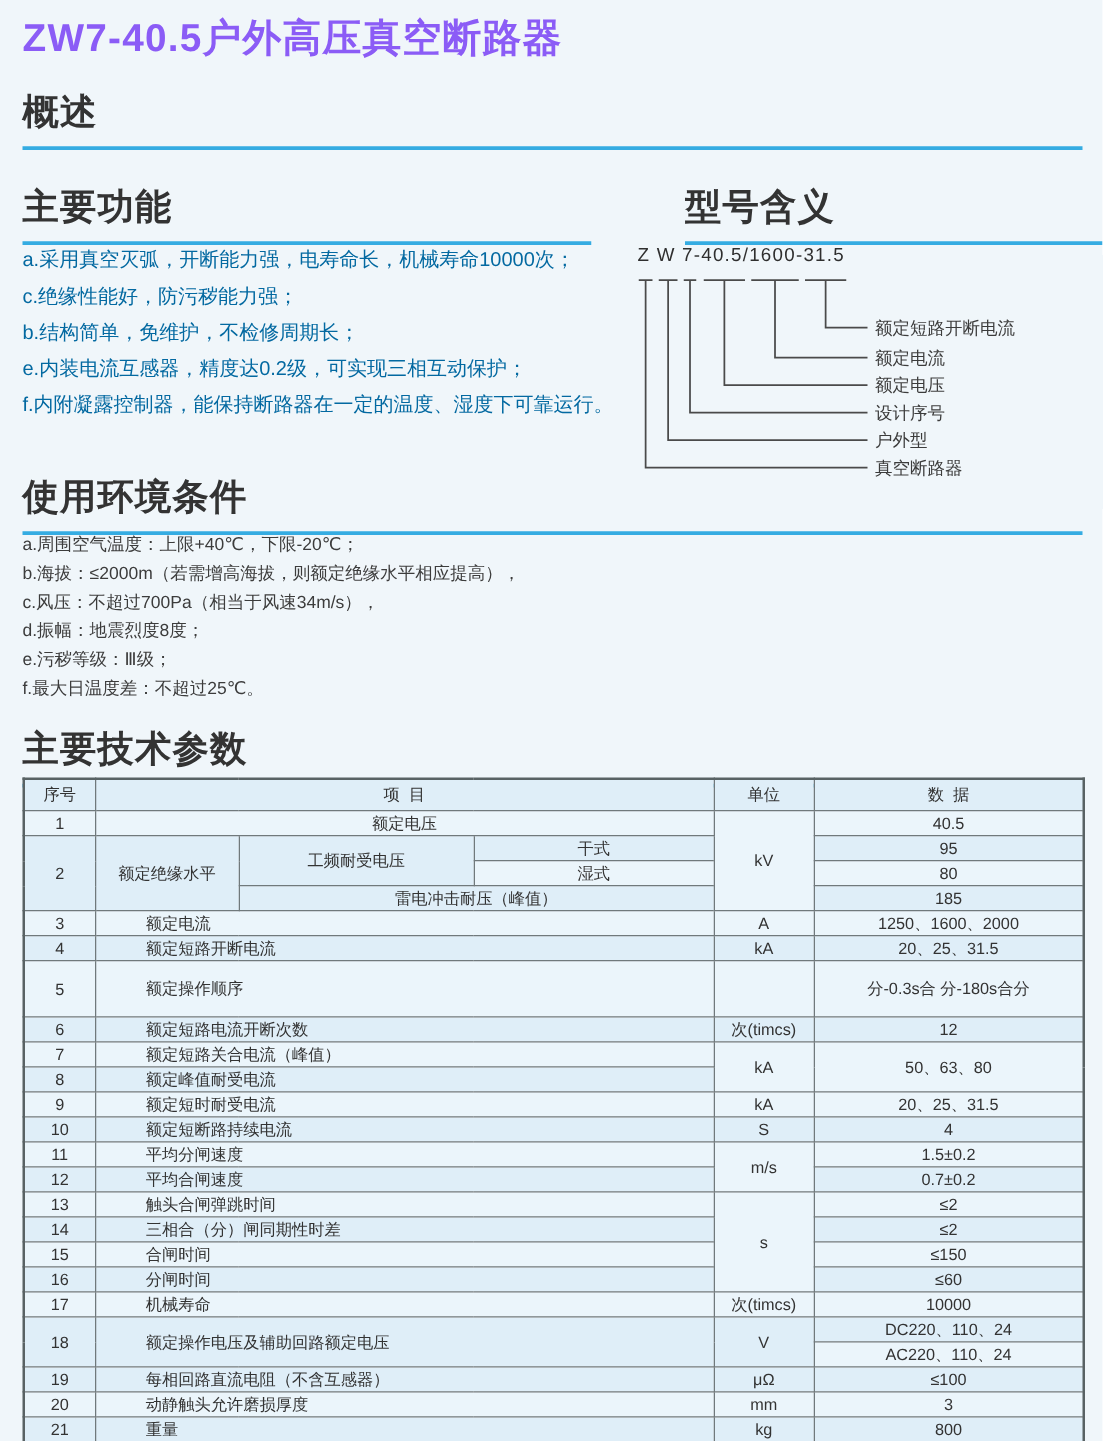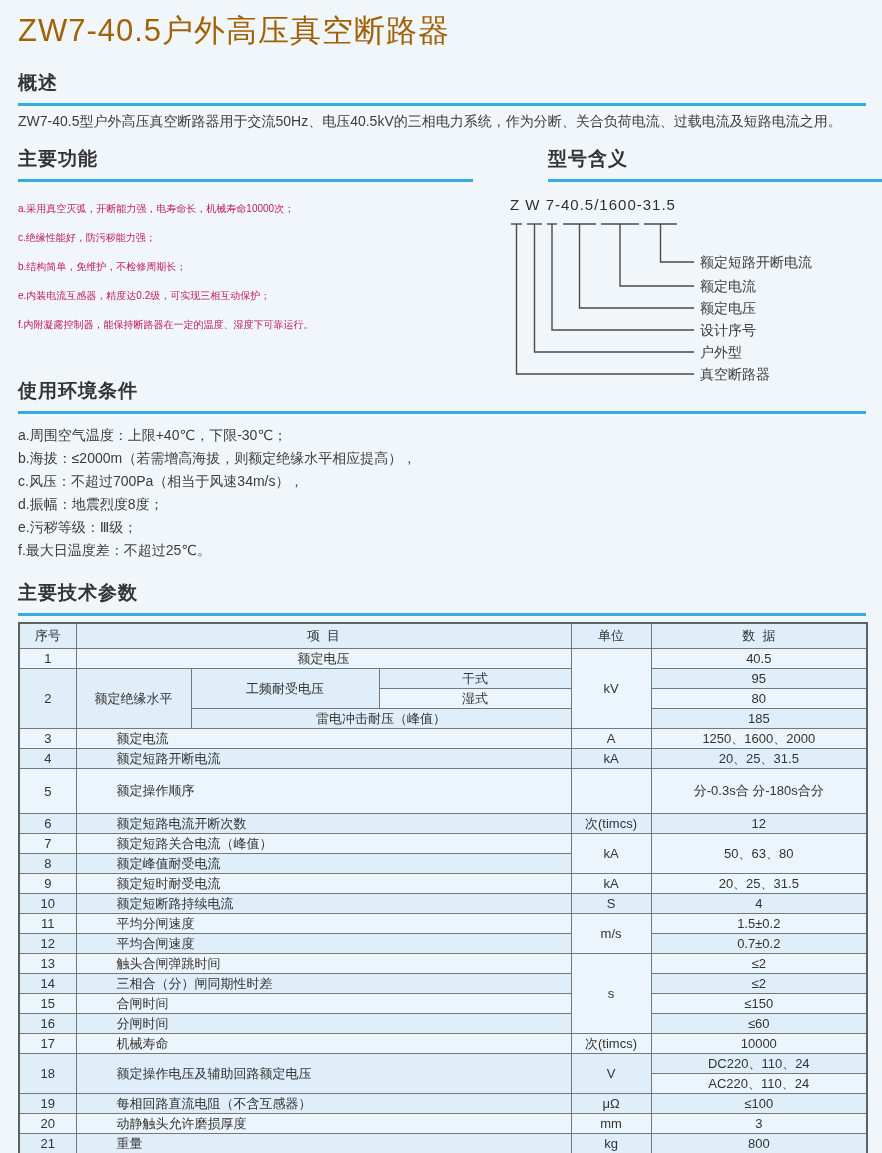--- a/index.html
+++ b/index.html
@@ -4,29 +4,29 @@
 <style>
   html,body { margin:0; padding:0; background:#fff; }
   .page {
     position:relative; width:882px; height:1153px;
     background:#f0f6fa;
     font-family:"Liberation Sans","DejaVu Sans",sans-serif;
     color:#373737; overflow:hidden;
   }
   .title {
     position:absolute; left:18px; top:10px;
-    font-size:31px; font-weight:normal; color:#a16207; letter-spacing:1px;
+    font-size:31px; font-weight:bold; color:#8b5cf6; letter-spacing:1px;
   }
   .sec { position:absolute; border-bottom:3px solid #35ace2; }
   .sec h2 {
-    margin:0; font-size:19px; font-weight:bold; color:#333;
+    margin:0; font-size:29px; font-weight:bold; color:#333;
     padding-bottom:7px; letter-spacing:1px;
   }
   .overview-text { position:absolute; left:18px; top:113px; font-size:14px; color:#3c3c3c; }
-  .flist { position:absolute; left:18px; top:194px; font-size:10px; line-height:29px; color:#be185d; }
+  .flist { position:absolute; left:18px; top:194px; font-size:16px; line-height:29px; color:#0369a1; }
   .elist { position:absolute; left:18px; top:424px; font-size:14px; line-height:23px; color:#3c3c3c; }
 
   
   .model-diagram { position:absolute; left:508px; top:196px; width:358px; height:200px; }
   .model-code { position:absolute; left:2px; top:0; font-size:15px; letter-spacing:1px; color:#2f2f2f; }
   .model-lines { position:absolute; left:0; top:26px; }
   .model-label { position:absolute; left:192px; font-size:14px; color:#3c3c3c; line-height:18px; white-space:nowrap; }
 
   
   .params {
@@ -47,21 +47,20 @@
 </head>
 <body>
 
 <div class="page">
 
   <div class="title">ZW7-40.5户外高压真空断路器</div>
 
   <div class="sec" style="left:18px; top:70px; width:848px;">
     <h2>概述</h2>
   </div>
-  <div class="overview-text">ZW7-40.5型户外高压真空断路器用于交流50Hz、电压40.5kV的三相电力系统，作为分断、关合负荷电流、过载电流及短路电流之用。</div>
 
   <div class="sec" style="left:18px; top:146px; width:455px;">
     <h2>主要功能</h2>
   </div>
   <div class="flist">
     <div>a.采用真空灭弧，开断能力强，电寿命长，机械寿命10000次；</div>
     <div>c.绝缘性能好，防污秽能力强；</div>
     <div>b.结构简单，免维护，不检修周期长；</div>
     <div>e.内装电流互感器，精度达0.2级，可实现三相互动保护；</div>
     <div>f.内附凝露控制器，能保持断路器在一定的温度、湿度下可靠运行。</div>
@@ -93,21 +92,21 @@
     <div class="model-label" style="top:103px">额定电压</div>
     <div class="model-label" style="top:125px">设计序号</div>
     <div class="model-label" style="top:147px">户外型</div>
     <div class="model-label" style="top:169px">真空断路器</div>
   </div>
 
   <div class="sec" style="left:18px; top:378px; width:848px;">
     <h2>使用环境条件</h2>
   </div>
   <div class="elist">
-    <div>a.周围空气温度：上限+40℃，下限-30℃；</div>
+    <div>a.周围空气温度：上限+40℃，下限-20℃；</div>
     <div>b.海拔：≤2000m（若需增高海拔，则额定绝缘水平相应提高），</div>
     <div>c.风压：不超过700Pa（相当于风速34m/s），</div>
     <div>d.振幅：地震烈度8度；</div>
     <div>e.污秽等级：Ⅲ级；</div>
     <div>f.最大日温度差：不超过25℃。</div>
   </div>
 
   <div class="sec" style="left:18px; top:580px; width:848px;">
     <h2>主要技术参数</h2>
   </div>

